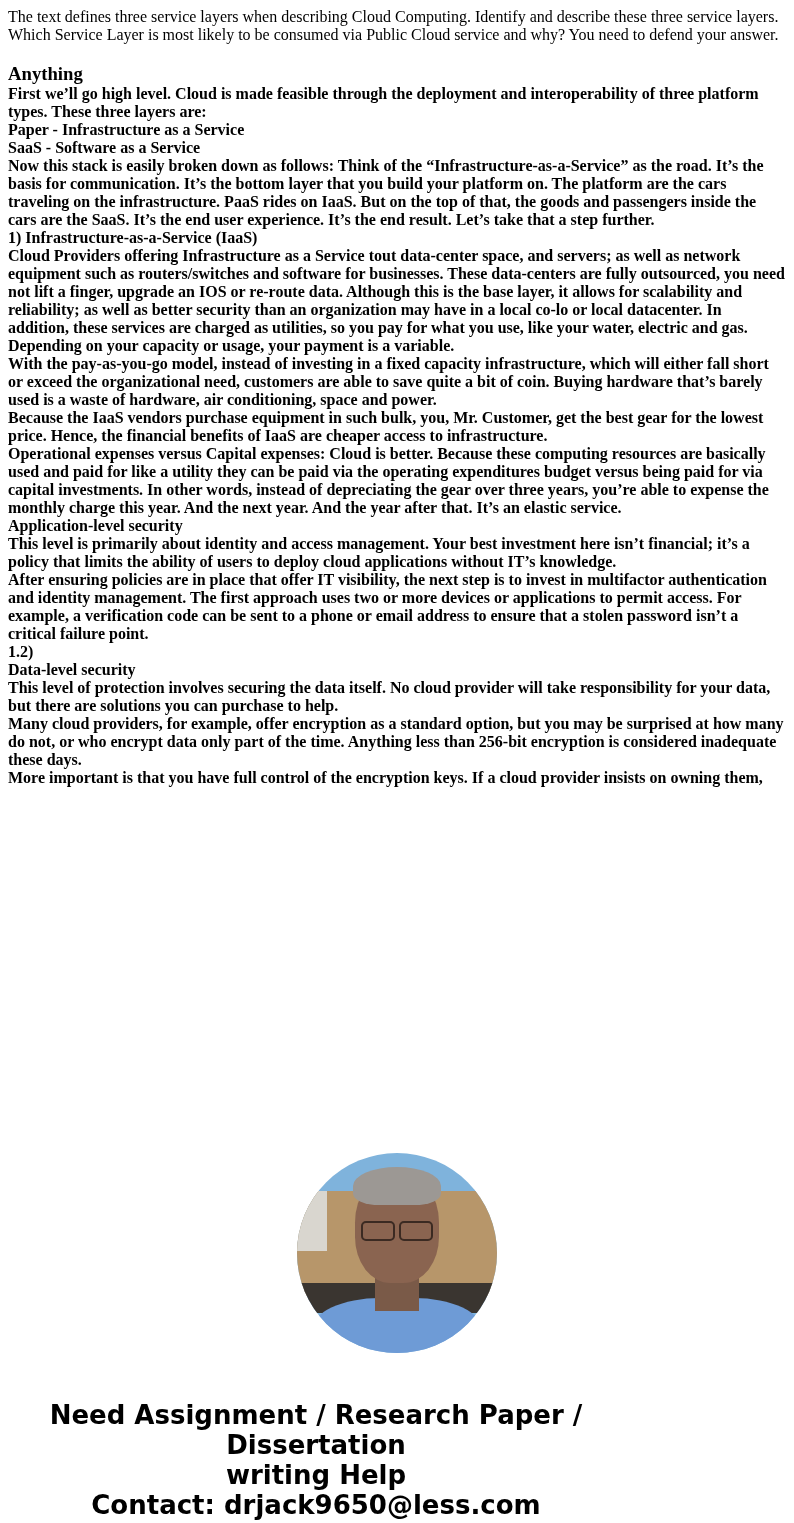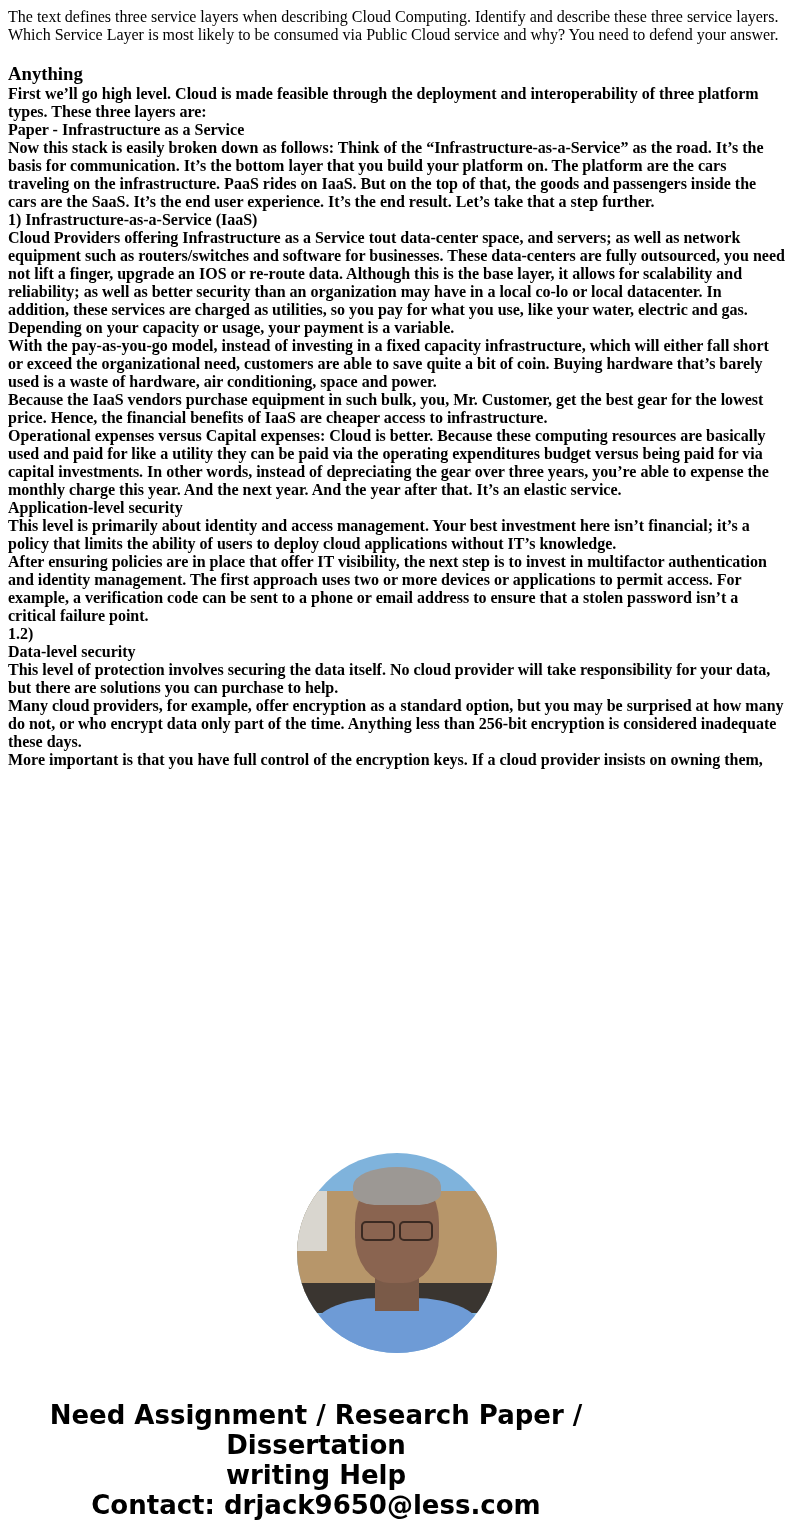--- a/index.html
+++ b/index.html
@@ -32,20 +32,21 @@
 </style>
 </head>
 <body>
 
 <div class="content">
   <div class="question">The text defines three service layers when describing Cloud Computing. Identify and describe these three service layers. Which Service Layer is most likely to be consumed via Public Cloud service and why? You need to defend your answer.</div>
   <div class="solution-title">Anything</div>
   <div class="body">
     <p>First we’ll go high level. Cloud is made feasible through the deployment and interoperability of three platform types. These three layers are:</p>
     <p>Paper - Infrastructure as a Service</p>
+    <p>SaaS - Software as a Service</p>
     <p>Now this stack is easily broken down as follows: Think of the “Infrastructure-as-a-Service” as the road. It’s the basis for communication. It’s the bottom layer that you build your platform on. The platform are the cars traveling on the infrastructure. PaaS rides on IaaS. But on the top of that, the goods and passengers inside the cars are the SaaS. It’s the end user experience. It’s the end result. Let’s take that a step further.</p>
     <p>1) Infrastructure-as-a-Service (IaaS)</p>
     <p>Cloud Providers offering Infrastructure as a Service tout data-center space, and servers; as well as network equipment such as routers/switches and software for businesses. These data-centers are fully outsourced, you need not lift a finger, upgrade an IOS or re-route data. Although this is the base layer, it allows for scalability and reliability; as well as better security than an organization may have in a local co-lo or local datacenter. In addition, these services are charged as utilities, so you pay for what you use, like your water, electric and gas. Depending on your capacity or usage, your payment is a variable.</p>
     <p>With the pay-as-you-go model, instead of investing in a fixed capacity infrastructure, which will either fall short or exceed the organizational need, customers are able to save quite a bit of coin. Buying hardware that’s barely used is a waste of hardware, air conditioning, space and power.</p>
     <p>Because the IaaS vendors purchase equipment in such bulk, you, Mr. Customer, get the best gear for the lowest price. Hence, the financial benefits of IaaS are cheaper access to infrastructure.</p>
     <p>Operational expenses versus Capital expenses: Cloud is better. Because these computing resources are basically used and paid for like a utility they can be paid via the operating expenditures budget versus being paid for via capital investments. In other words, instead of depreciating the gear over three years, you’re able to expense the monthly charge this year. And the next year. And the year after that. It’s an elastic service.</p>
     <p>Application-level security</p>
     <p>This level is primarily about identity and access management. Your best investment here isn’t financial; it’s a policy that limits the ability of users to deploy cloud applications without IT’s knowledge.</p>
     <p>After ensuring policies are in place that offer IT visibility, the next step is to invest in multifactor authentication and identity management. The first approach uses two or more devices or applications to permit access. For example, a verification code can be sent to a phone or email address to ensure that a stolen password isn’t a critical failure point.</p>
     <p>1.2)</p>

